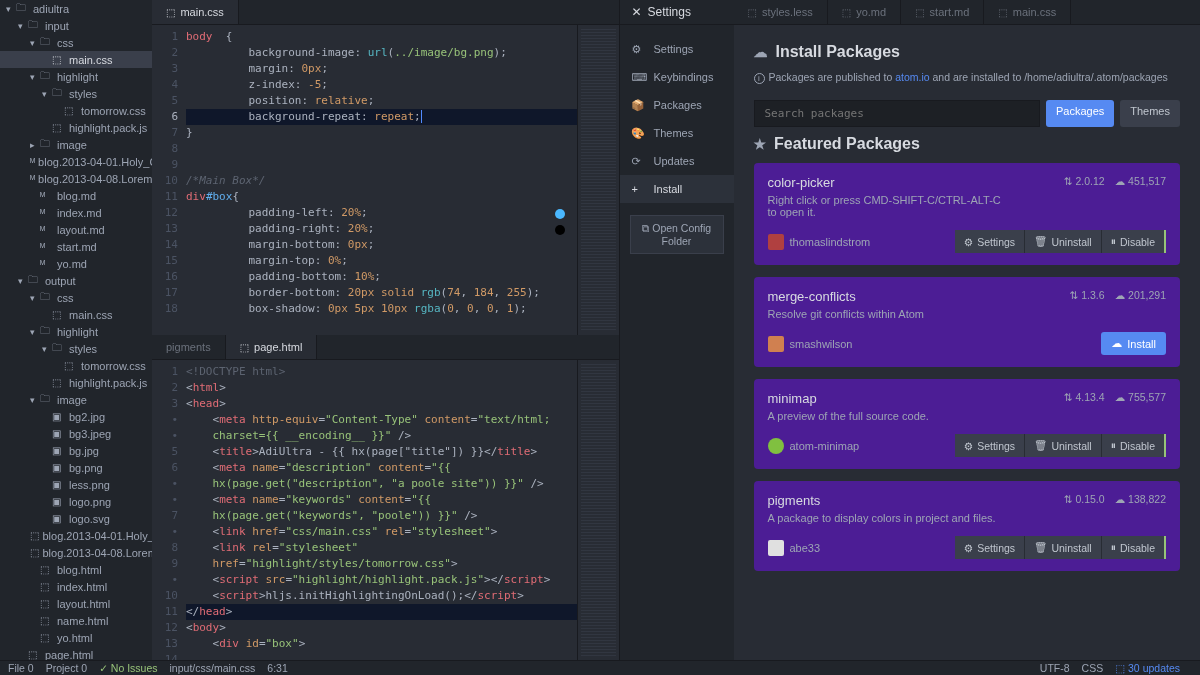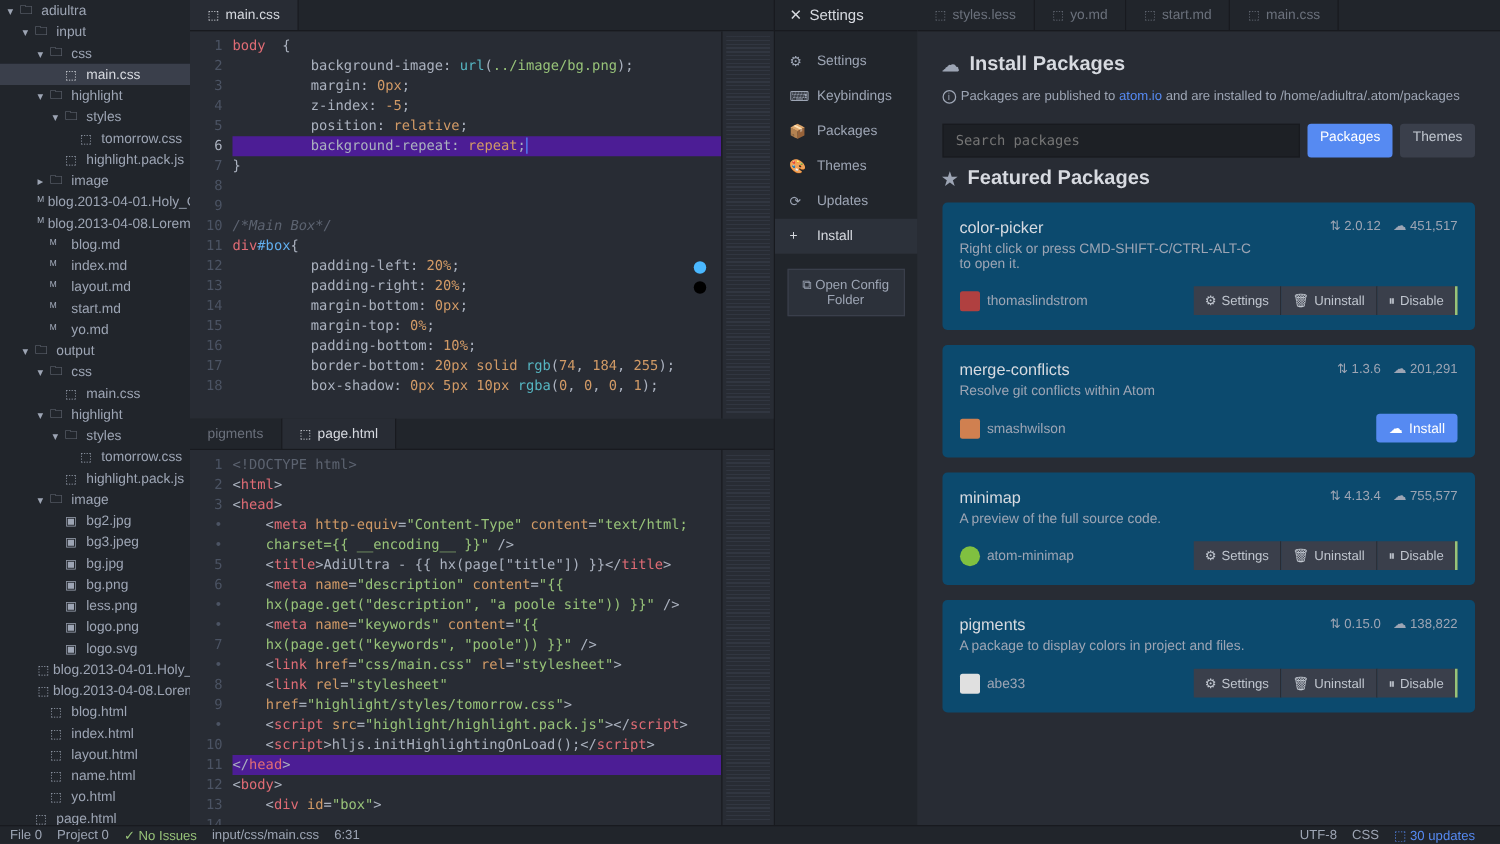--- a/index.html
+++ b/index.html
@@ -15,21 +15,21 @@
 .editor-area { flex: 1; display: flex; flex-direction: column; background: #282c34; min-width: 0; }
 .tabbar { display: flex; height: 25px; background: #21252b; border-bottom: 1px solid #181a1f; }
 .tab { display: flex; align-items: center; padding: 0 14px; background: #21252b; color: #6b717c; border-right: 1px solid #181a1f; font-size: 11px; cursor: pointer; }
 .tab.active { background: #282c34; color: #d7dae0; }
 .tab .icon { margin-right: 5px; font-size: 10px; }
 
 .editor-pane { flex: 1; display: flex; overflow: hidden; position: relative; }
 .gutter { width: 34px; text-align: right; padding-right: 8px; color: #4b5363; font-family: Menlo, Consolas, monospace; font-size: 11px; line-height: 16px; padding-top: 4px; }
 .gutter .ln.current { color: #abb2bf; }
 .code { flex: 1; font-family: Menlo, Consolas, monospace; font-size: 11px; line-height: 16px; padding-top: 4px; white-space: pre; color: #abb2bf; }
-.code .line.hl { background: #4c1d95; } .sel { color: #e06c75; } .prop { color: #abb2bf; margin-left: 36px; } .val { color: #d19a66; } .fn { color: #56b6c2; } .str { color: #98c379; } .num { color: #d19a66; } .tag { color: #e06c75; } .attr { color: #d19a66; } .cm { color: #5c6370; font-style: italic; } .id { color: #61afef; } .doctype { color: #5c6370; }
+.code .line.hl { background: #0f172a; } .sel { color: #e06c75; } .prop { color: #abb2bf; margin-left: 36px; } .val { color: #d19a66; } .fn { color: #56b6c2; } .str { color: #98c379; } .num { color: #d19a66; } .tag { color: #e06c75; } .attr { color: #d19a66; } .cm { color: #5c6370; font-style: italic; } .id { color: #61afef; } .doctype { color: #5c6370; }
 
 .minimap { width: 42px; background: #282c34; border-left: 1px solid #181a1f; position: relative; }
 .minimap-stripes { position:absolute; top:4px; left:3px; right:3px; bottom:4px; background: repeating-linear-gradient(#3a404d 0 1px, transparent 1px 3px); opacity: .5; }
 
 .dot-blue { position: absolute; right: 54px; top: calc(4px + 16px*11 + 4px); width: 10px; height: 10px; border-radius: 50%; background: #4ab8ff; }
 .dot-black { position: absolute; right: 54px; top: calc(4px + 16px*12 + 4px); width: 10px; height: 10px; border-radius: 50%; background: #000; }
 
 .settings-col { width: 115px; background: #21252b; flex-shrink: 0; border-left: 1px solid #181a1f; }
 .settings-tab { display: flex; align-items: center; height: 25px; color: #d7dae0; border-bottom: 1px solid #181a1f; font-size: 12px; padding-left: 12px; }
 .settings-tab .icon { margin-right: 6px; }
@@ -46,21 +46,21 @@
 .heading .icon { margin-right: 8px; color: #9da5b4; font-size: 14px; }
 .subtext { color: #9da5b4; font-size: 10.5px; margin-bottom: 16px; }
 .subtext a { color: #568af2; }
 .search-row { display: flex; gap: 6px; margin-bottom: 8px; }
 .search-input { flex: 1; background: #1d2025; border: 1px solid #181a1f; color: #6b717c; padding: 6px 10px; font-family: Menlo, monospace; font-size: 11px; }
 .pill { padding: 5px 10px; font-size: 11px; border-radius: 3px; cursor: pointer; }
 .pill.primary { background: #568af2; color: #fff; }
 .pill.secondary { background: #3a3f4b; color: #c0c6cf; }
 .pill.install { background: #568af2; color: #fff; display: inline-flex; align-items: center; gap: 5px; }
 
-.card { background: #0c4a6e; border-radius: 4px; padding: 12px 14px; margin-bottom: 12px; }
+.card { background: #4c1d95; border-radius: 4px; padding: 12px 14px; margin-bottom: 12px; }
 .card-head { display: flex; justify-content: space-between; align-items: flex-start; }
 .card-title { color: #d7dae0; font-size: 13px; font-weight: 500; }
 .card-meta { display: flex; gap: 10px; color: #9da5b4; font-size: 10.5px; align-items: flex-end; }
 .card-meta span { display: inline-flex; align-items: center; gap: 3px; }
 .card-desc { color: #9da5b4; font-size: 11px; margin-top: 4px; max-width: 240px; }
 .card-foot { display: flex; justify-content: space-between; align-items: center; margin-top: 12px; }
 .author { display: flex; align-items: center; gap: 6px; color: #9da5b4; font-size: 11px; }
 .avatar { width: 16px; height: 16px; border-radius: 2px; }
 .btn-group { display: flex; }
 .btn { background: #3a3f4b; color: #c0c6cf; padding: 5px 9px; font-size: 10.5px; border-right: 1px solid #282c34; cursor: pointer; display: inline-flex; align-items: center; gap: 4px; }

